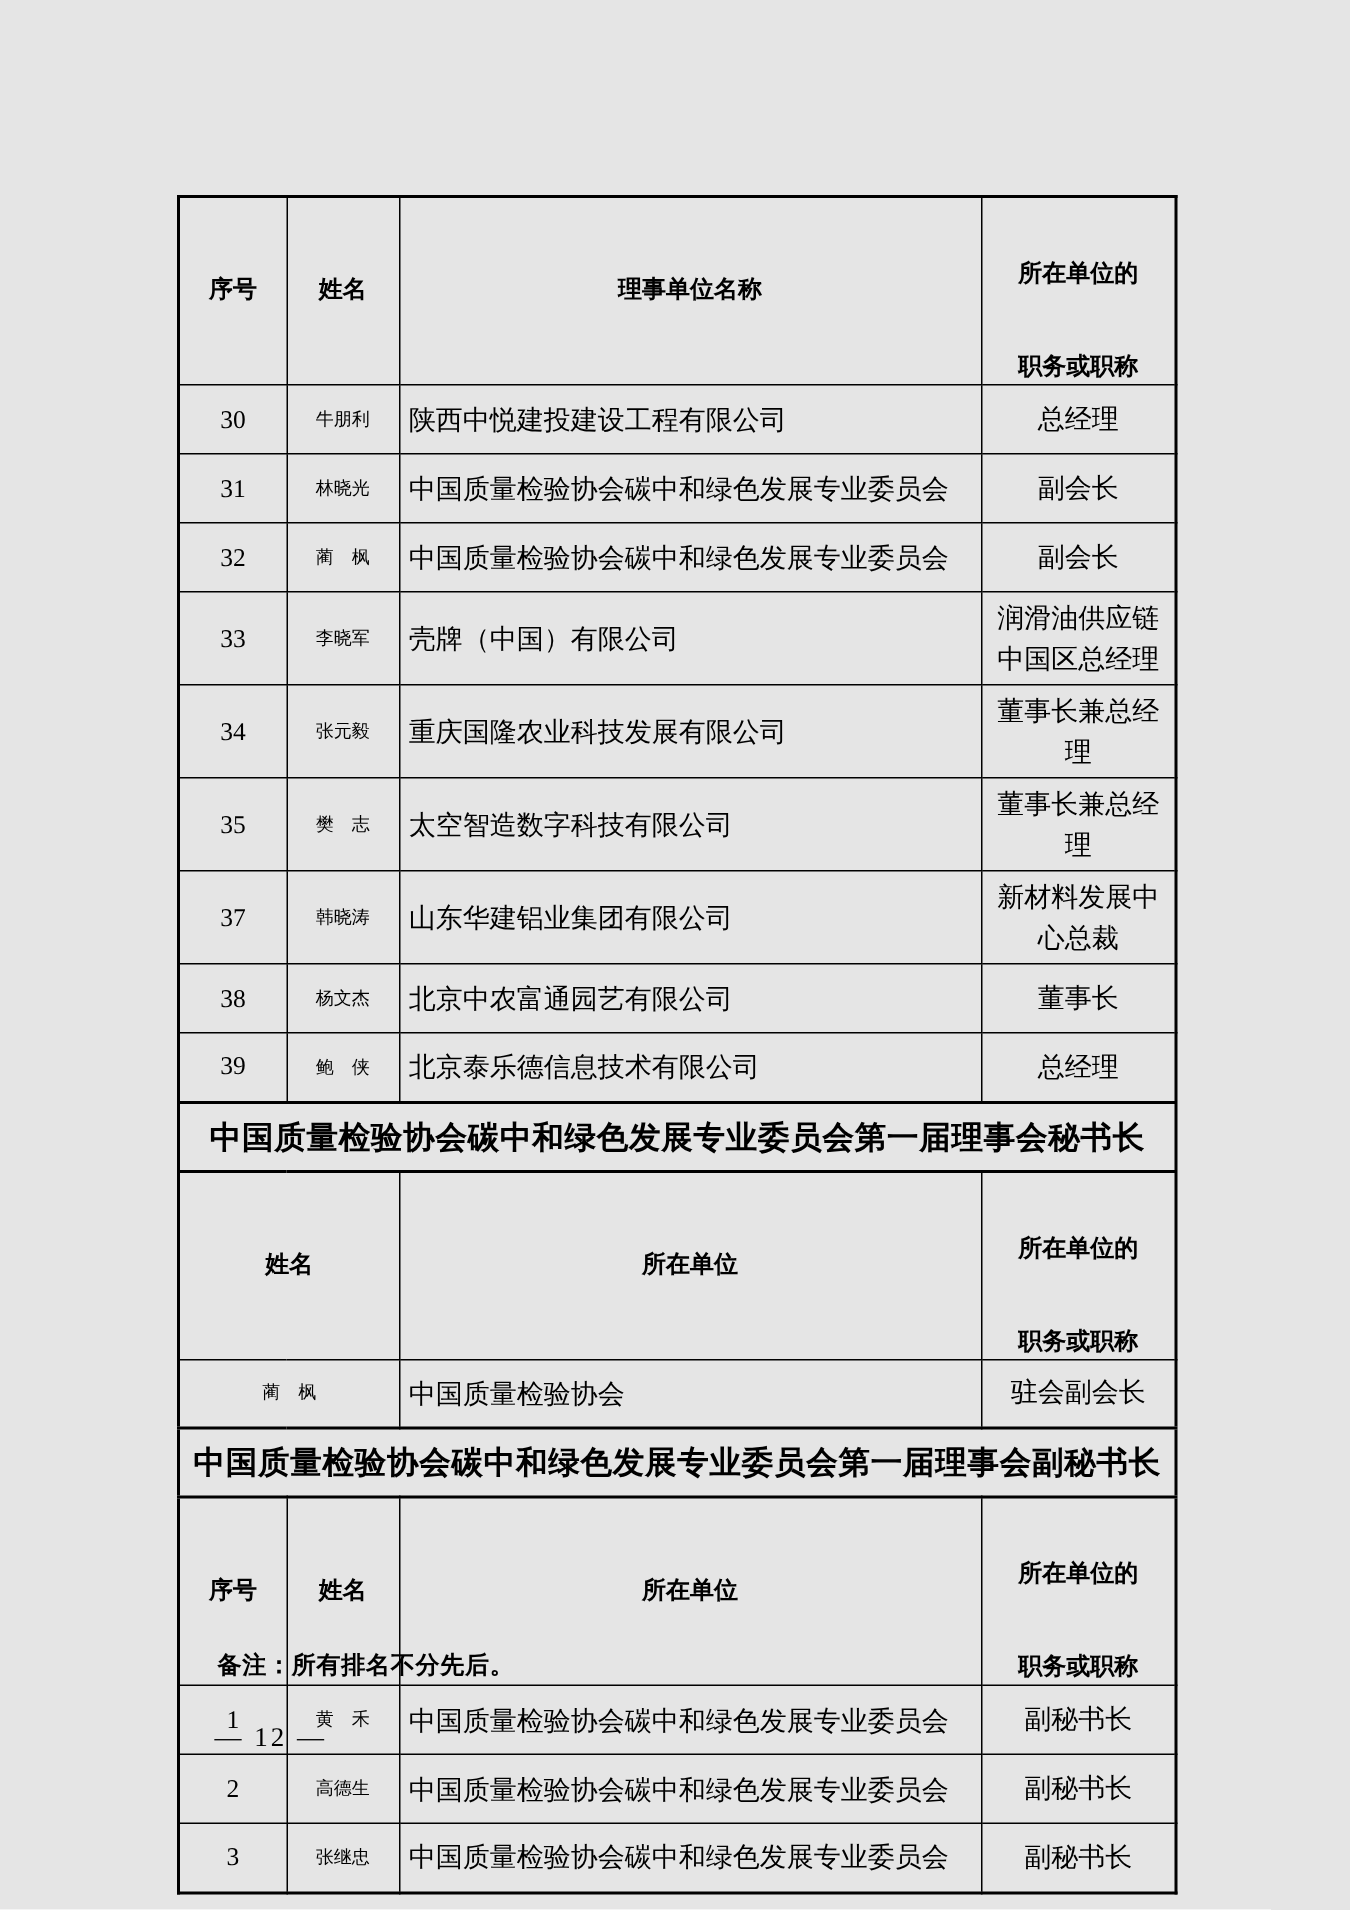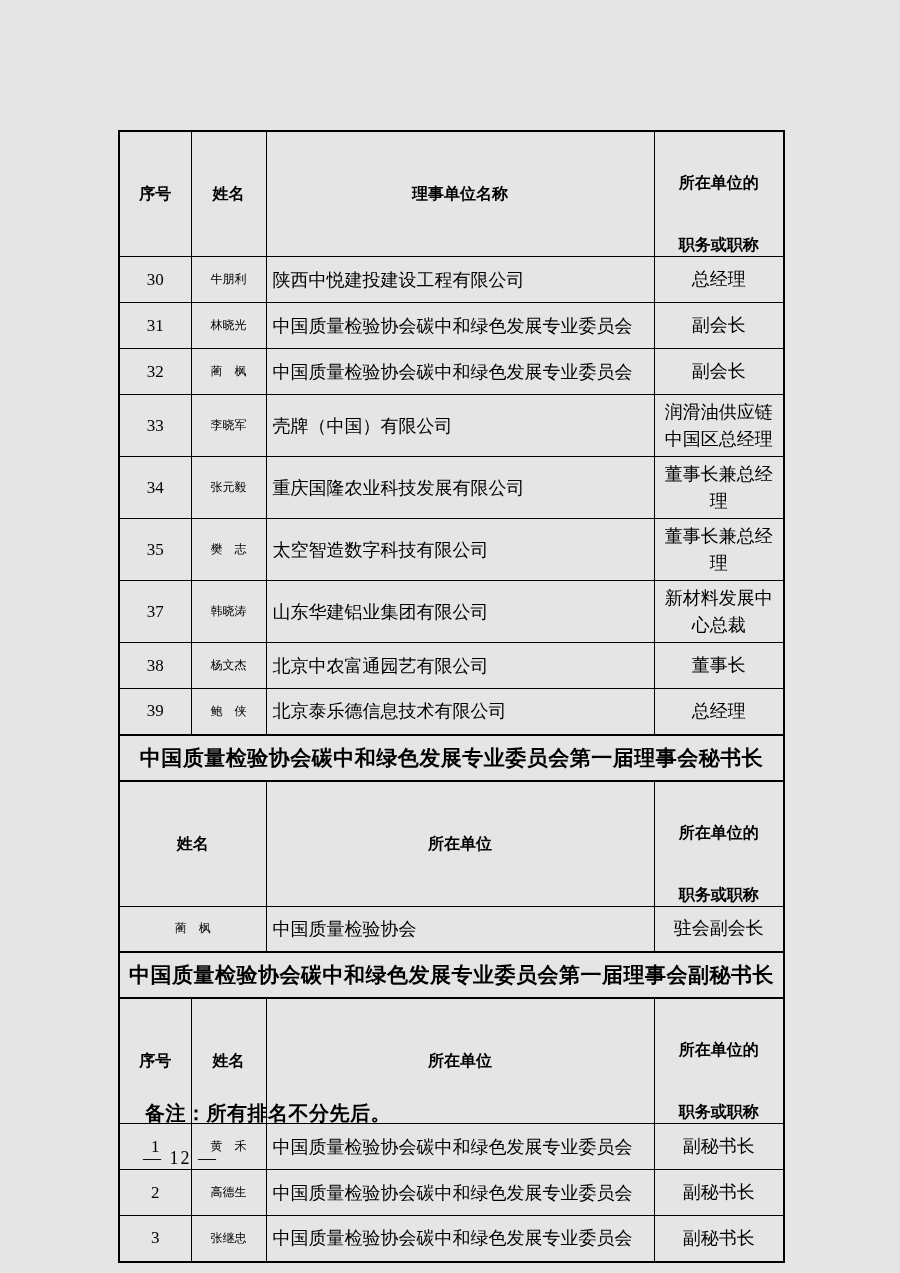--- a/index.html
+++ b/index.html
@@ -78,21 +78,21 @@
     font-family: "Liberation Serif", serif;
     border-top-width: 2px;
     border-bottom-width: 2px;
   }
   .note {
     position: absolute;
     left: 145px;
     top: 1100px;
     font-family: "Liberation Sans", sans-serif;
     font-weight: bold;
-    font-size: 20px;
+    font-size: 16px;
     letter-spacing: 0.5px;
   }
   .page-num {
     position: absolute;
     left: 143px;
     top: 1148px;
     font-family: "Liberation Serif", serif;
     font-size: 18px;
     letter-spacing: 2px;
   }

